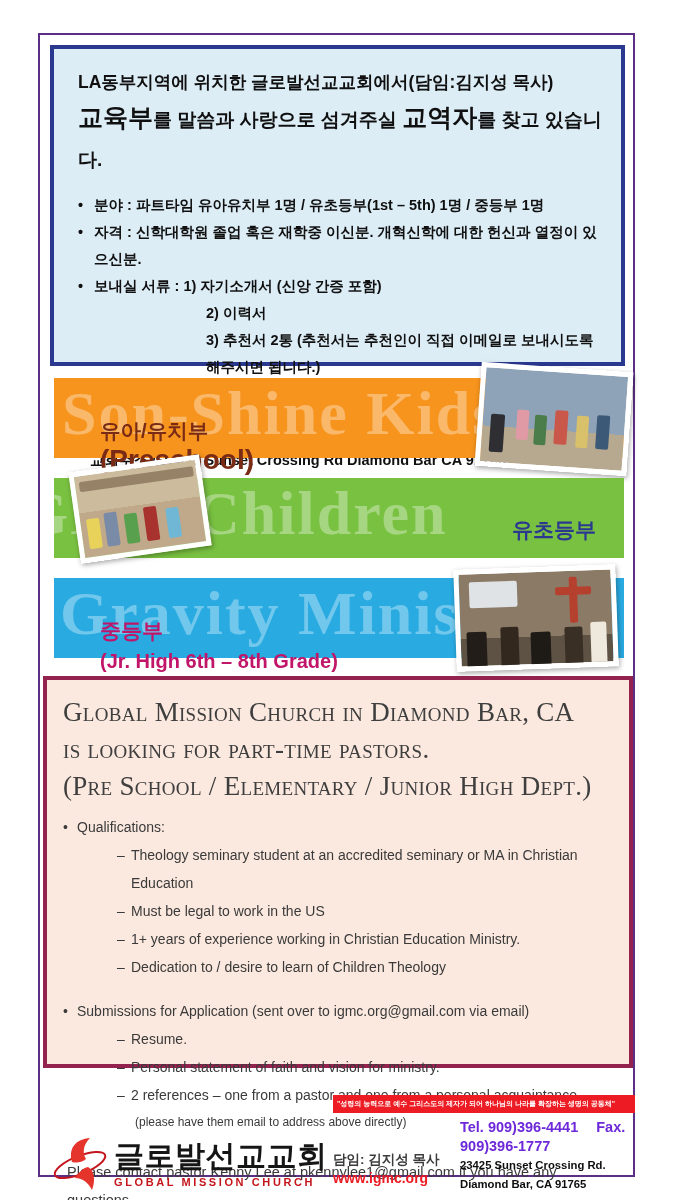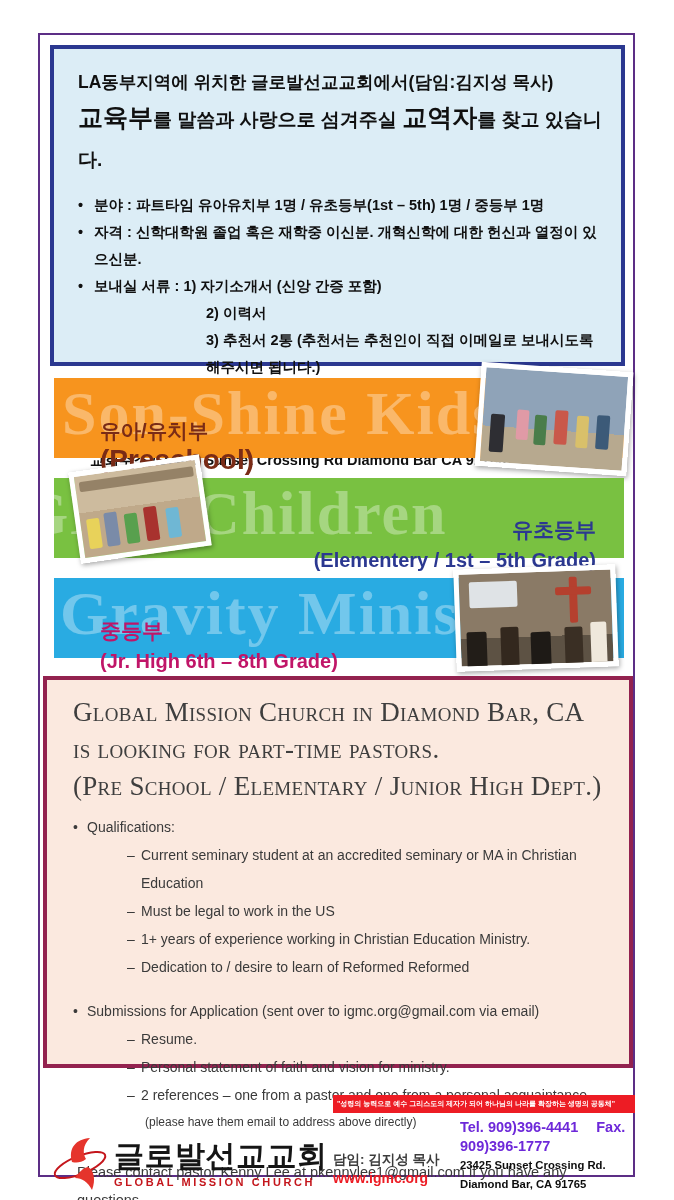--- a/index.html
+++ b/index.html
@@ -42,21 +42,21 @@
   .photo .fig{position:absolute;border-radius:2px;}
   .photo1{left:478px;top:367px;width:152px;height:104px;transform:rotate(4deg);
           background:linear-gradient(#8fa3b8 0 62%, #b7a98f 62% 100%);}
   .photo2{left:74px;top:463px;width:132px;height:92px;transform:rotate(-8deg);
           background:linear-gradient(#cdbb9e 0 45%, #bfa98a 45% 100%);}
   .photo3{left:455px;top:567px;width:162px;height:102px;transform:rotate(-2deg);
           background:linear-gradient(#8a7a66 0 70%, #5d5244 70% 100%);}
 
   
   .english-box{position:absolute;left:43px;top:676px;width:590px;height:392px;box-sizing:border-box;
-               background:#FBE9DF;border:4px solid #93224F;padding:14px 18px 0 26px;color:#3A3A3A;}
+               background:#FBE9DF;border:4px solid #93224F;padding:14px 18px 0 16px;color:#3A3A3A;}
   .eng-heading{font-family:"Liberation Serif", serif;font-variant:small-caps;
                font-size:27px;line-height:37px;color:#3E3E3E;letter-spacing:0.3px;}
   .e-row{display:flex;font-size:14px;line-height:28px;color:#3A3A3A;}
   .e-row .mk{width:14px;flex:0 0 14px;}
   .e-label{margin-top:8px;}
   .e-dash{padding-left:54px;}
   .e-note{padding-left:72px;font-size:12px;line-height:26px;}
   .e-contact{margin-top:23px;padding-left:4px;font-size:14.5px;line-height:28px;}
 
   
@@ -132,21 +132,20 @@
     <div class="fig" style="left:94px;top:42px;width:12px;height:32px;background:#d9c06a;"></div>
     <div class="fig" style="left:114px;top:40px;width:13px;height:34px;background:#3c5a78;"></div>
   </div>
 
   <div class="banner banner-green">
     <div class="wm">
       <span style="left:-34px;">GMC Children</span>
     </div>
     <div class="label">
       <div>유초등부</div>
-      <div class="l2">(Elementery / 1st – 5th Grade)</div>
     </div>
   </div>
   <div class="photo photo2">
     <div class="fig" style="left:4px;top:6px;width:115px;height:10px;background:#7d6a50;opacity:.7;"></div>
     <div class="fig" style="left:6px;top:44px;width:13px;height:30px;background:#e8d25a;"></div>
     <div class="fig" style="left:24px;top:40px;width:13px;height:34px;background:#7a8ba8;"></div>
     <div class="fig" style="left:44px;top:44px;width:13px;height:30px;background:#58a04e;"></div>
     <div class="fig" style="left:64px;top:40px;width:13px;height:34px;background:#a8322e;"></div>
     <div class="fig" style="left:86px;top:44px;width:13px;height:30px;background:#6fb7d4;"></div>
   </div>
@@ -176,33 +175,33 @@
       <div>Global Mission Church in Diamond Bar, CA</div>
       <div>is looking for part-time pastors.</div>
       <div>(Pre School / Elementary / Junior High Dept.)</div>
     </div>
     <div class="e-row e-label">
       <span class="mk">•</span>
       <span>Qualifications:</span>
     </div>
     <div class="e-row e-dash">
       <span class="mk">–</span>
-      <span>Current seminary student at an accredited seminary or MA in Christian Education</span>
+      <span>Theology seminary student at an accredited seminary or MA in Christian Education</span>
     </div>
     <div class="e-row e-dash">
       <span class="mk">–</span>
       <span>Must be legal to work in the US</span>
     </div>
     <div class="e-row e-dash">
       <span class="mk">–</span>
       <span>1+ years of experience working in Christian Education Ministry.</span>
     </div>
     <div class="e-row e-dash">
       <span class="mk">–</span>
-      <span>Dedication to / desire to learn of Reformed Reformed</span>
+      <span>Dedication to / desire to learn of Children Theology</span>
     </div>
     <div class="e-row e-label" style="margin-top:16px;">
       <span class="mk">•</span>
       <span>Submissions for Application (sent over to igmc.org@gmail.com via email)</span>
     </div>
     <div class="e-row e-dash">
       <span class="mk">–</span>
       <span>Resume.</span>
     </div>
     <div class="e-row e-dash">

